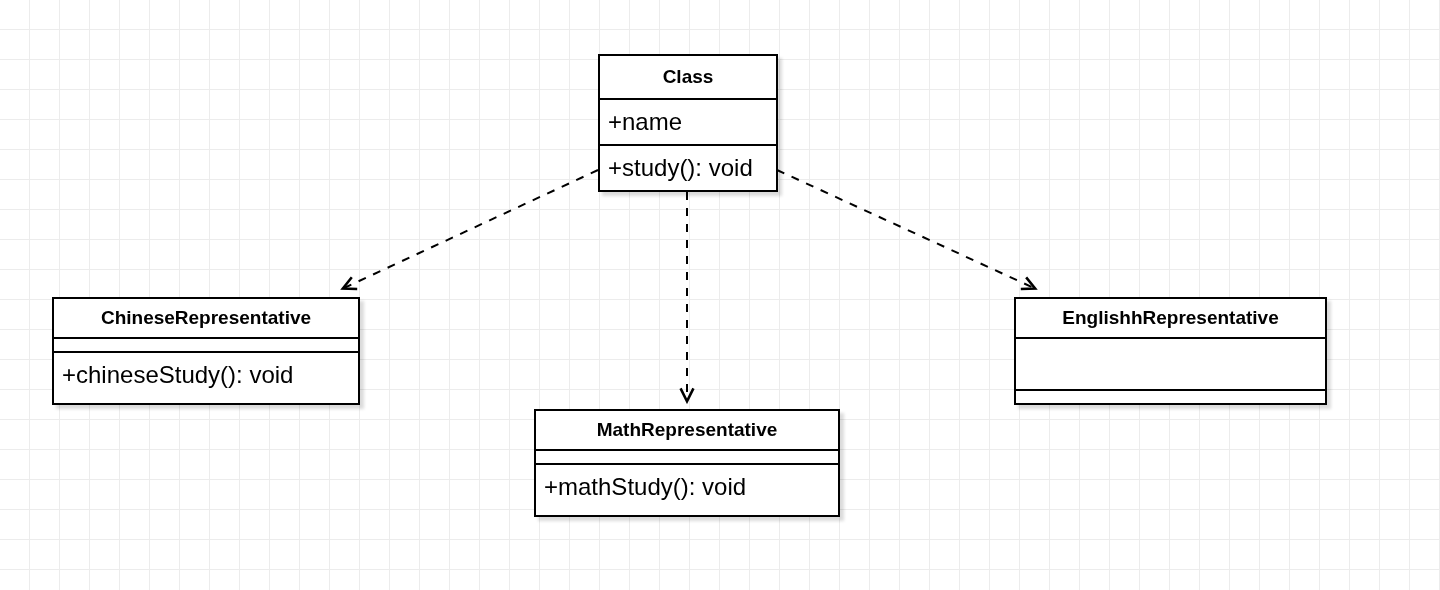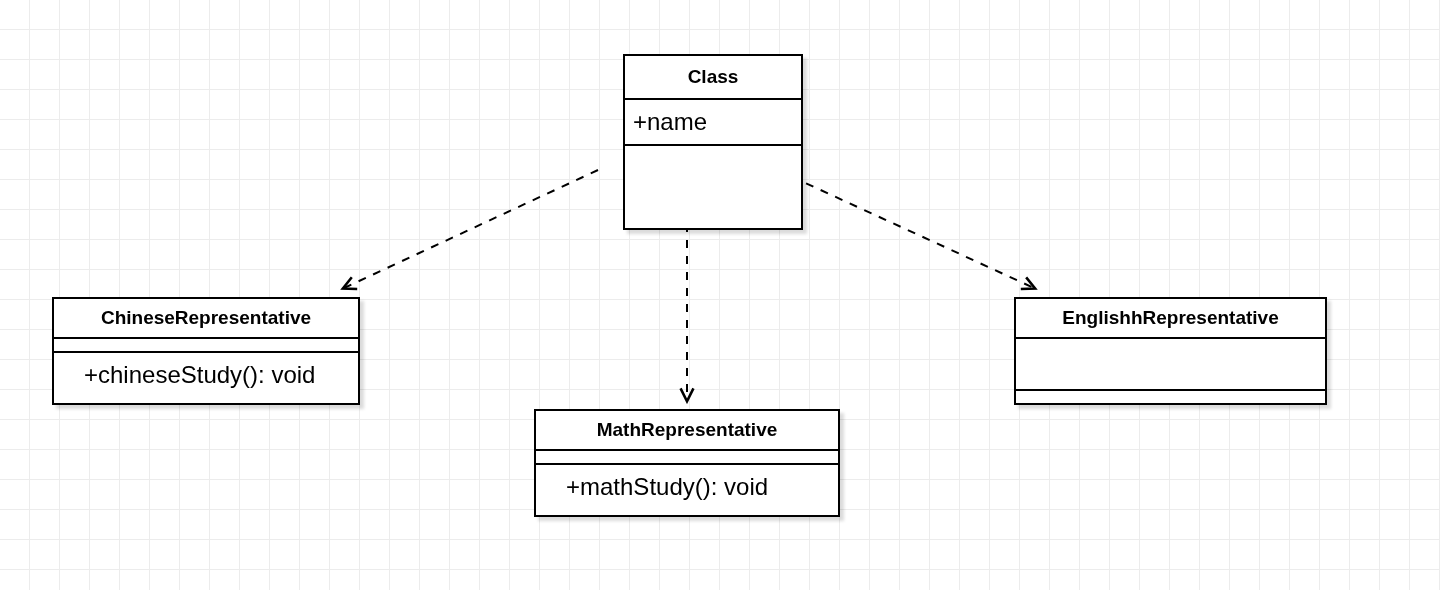--- a/index.html
+++ b/index.html
@@ -64,29 +64,29 @@
 
   .uml-member {
     font-size: 24px;
     text-align: left;
     padding-left: 8px;
     display: flex;
     align-items: center;
   }
 
   
-  #box-class { left: 623px; top: 54px; width: 180px; height: 176px; }
+  #box-class { left: 598px; top: 54px; width: 180px; height: 138px; justify-content: space-between; }
   #box-class .uml-title  { height: 44px; }
   #box-class .row-attr   { height: 46px; border-bottom: 2px solid #000000; }
   #box-class .row-method { height: 44px; }
 
   
   .uml-small .uml-title   { height: 40px; }
   .uml-small .row-empty   { height: 14px; border-bottom: 2px solid #000000; }
-  .uml-small .row-method  { height: 44px; padding-left: 22px; }
+  .uml-small .row-method  { height: 44px; }
 
   #box-chinese { left: 52px;   top: 297px; width: 308px; height: 108px; }
   #box-math    { left: 534px;  top: 409px; width: 306px; height: 108px; }
   #box-english { left: 1014px; top: 297px; width: 313px; height: 108px; gap: 38px; }
 </style>
 </head>
 <body>
 
 <div class="canvas">
 
@@ -98,20 +98,23 @@
     </defs>
     <path class="edge" d="M598,170 L344,288" marker-end="url(#arrow-open)"></path>
     <path class="edge" d="M687,192 L687,400" marker-end="url(#arrow-open)"></path>
     <path class="edge" d="M777,170 L1034,288" marker-end="url(#arrow-open)"></path>
   </svg>
 
   <div class="uml-class" id="box-class">
     <div class="uml-title">Class</div>
     <div class="uml-section row-attr">
       <div class="uml-member">+name</div>
+    </div>
+    <div class="uml-section row-method">
+      <div class="uml-member">+study(): void</div>
     </div>
   </div>
 
   <div class="uml-class uml-small" id="box-chinese">
     <div class="uml-title">ChineseRepresentative</div>
     <div class="uml-section row-empty"></div>
     <div class="uml-section row-method">
       <div class="uml-member">+chineseStudy(): void</div>
     </div>
   </div>

